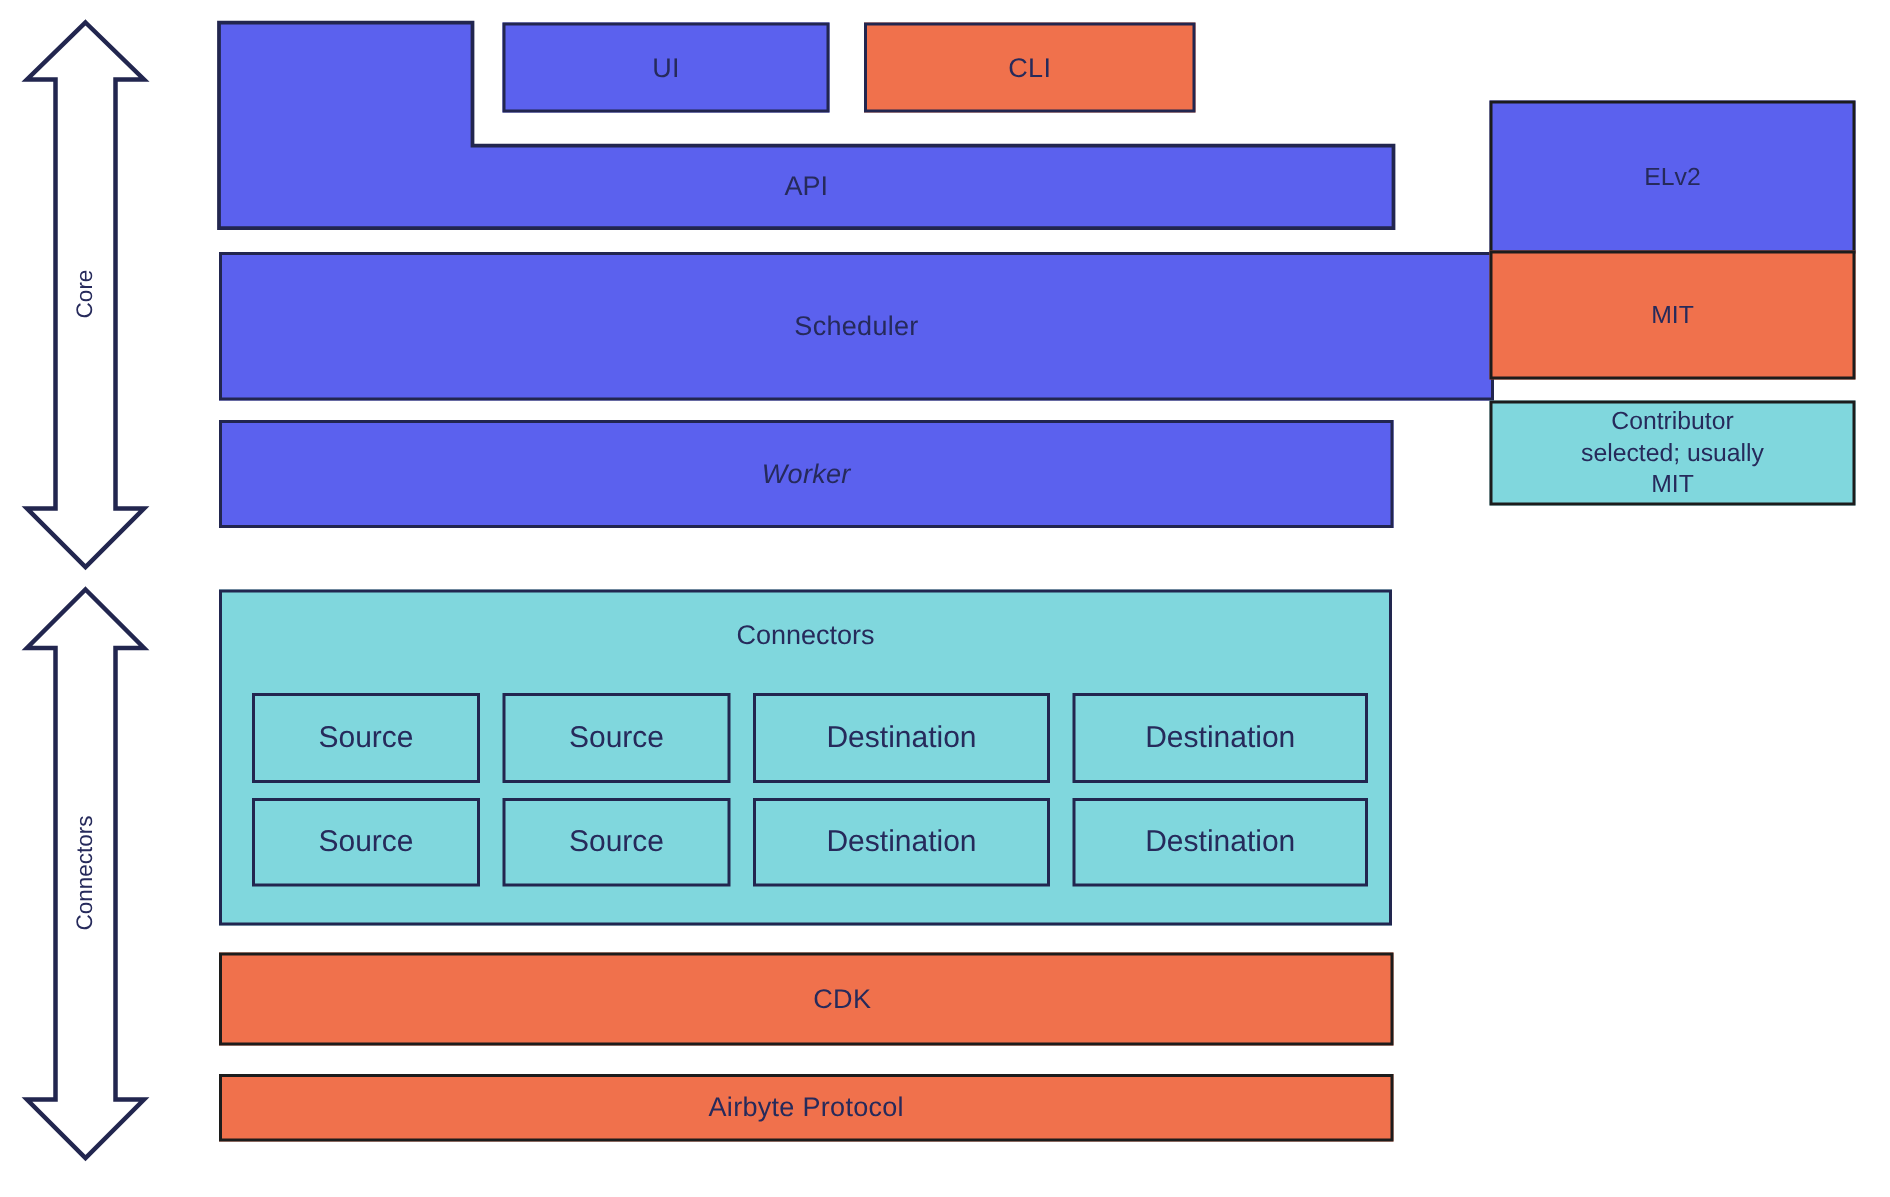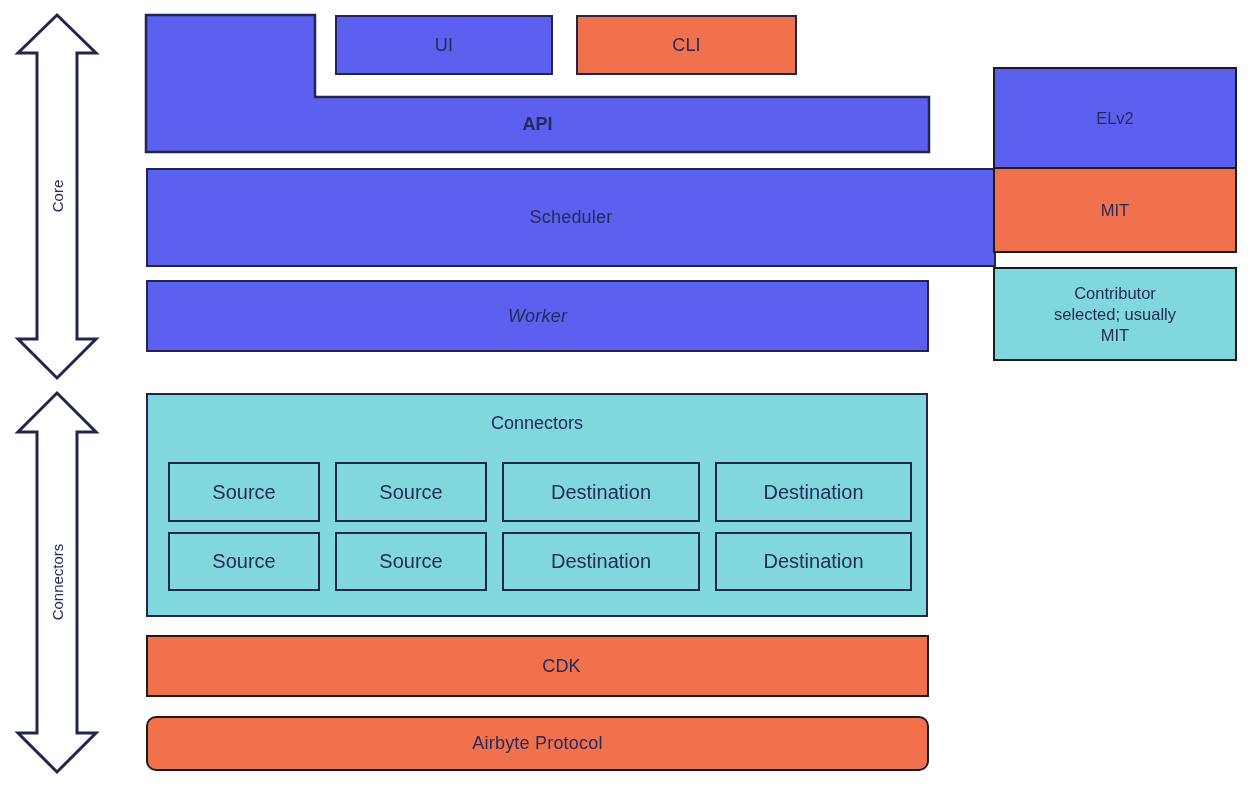--- a/index.html
+++ b/index.html
@@ -19,21 +19,21 @@
     box-sizing:border-box;border:2.5px solid var(--navy);
     font-size:18px;font-weight:500;letter-spacing:.2px;color:var(--ink);
   }
   .purple{background:var(--purple);}
   .orange{background:var(--orange);}
   .teal{background:var(--teal);}
   .black-border{border-color:var(--black);}
   .api-label{
     position:absolute;left:146px;top:97px;width:783px;height:55px;
     display:flex;align-items:center;justify-content:center;
-    font-size:18px;font-weight:700;color:var(--ink);
+    font-size:18px;font-weight:400;color:var(--ink);
   }
   .connectors-box{
     position:absolute;left:146px;top:393px;width:782px;height:224px;
     box-sizing:border-box;border:2.5px solid var(--navy);background:var(--teal);
   }
   .connectors-title{
     position:absolute;left:0;top:18px;width:100%;text-align:center;
     font-size:18px;font-weight:500;color:var(--ink);
   }
   .cbox{
@@ -86,25 +86,25 @@
     <div class="cbox" style="left:354px;top:67px;width:198px;">Destination</div>
     <div class="cbox" style="left:567px;top:67px;width:197px;">Destination</div>
 
     <div class="cbox" style="left:20px;top:137px;width:152px;height:59px;">Source</div>
     <div class="cbox" style="left:187px;top:137px;width:152px;height:59px;">Source</div>
     <div class="cbox" style="left:354px;top:137px;width:198px;height:59px;">Destination</div>
     <div class="cbox" style="left:567px;top:137px;width:197px;height:59px;">Destination</div>
   </div>
 
   <div class="block orange black-border" style="left:146px;top:635px;width:783px;height:62px;padding-left:48px;">CDK</div>
-  <div class="block orange black-border" style="left:146px;top:716px;width:783px;height:55px;border-radius:10px;">Airbyte Protocol</div>
+  <div class="block orange black-border" style="left:146px;top:716px;width:783px;height:45px;">Airbyte Protocol</div>
 
   <div class="legend-item purple" style="top:67px;height:102px;">
     <div class="wrap">ELv2</div>
   </div>
   <div class="legend-item orange" style="top:167px;height:86px;text-align:right;">
     <div class="wrap">MIT</div>
   </div>
-  <div class="legend-item teal" style="top:267px;height:94px;">
+  <div class="legend-item teal" style="top:267px;height:70px;">
     <div class="wrap">Contributor selected; usually MIT</div>
   </div>
 
 </div>
 
 </body></html>

